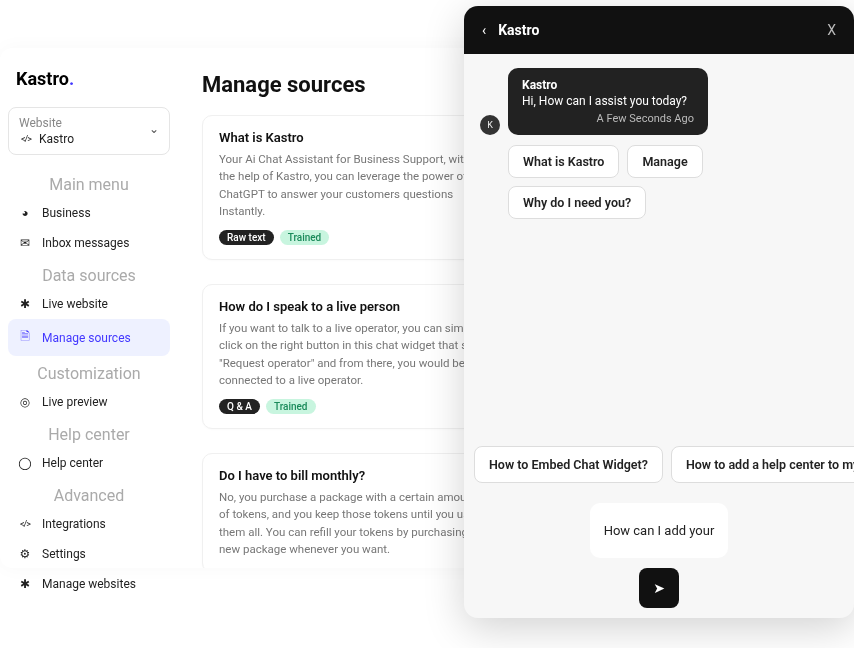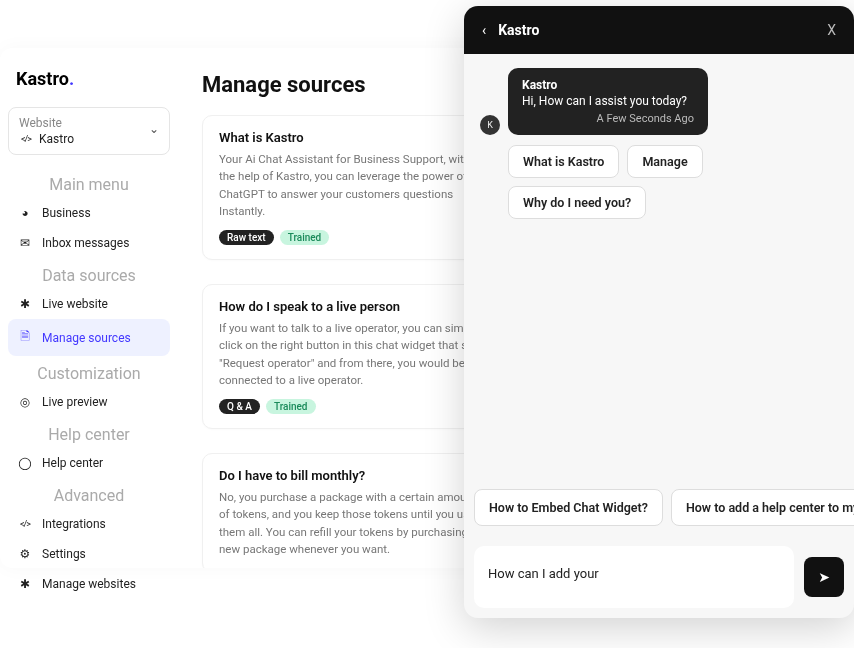--- a/index.html
+++ b/index.html
@@ -53,21 +53,21 @@
 .bubble-text { font-size: 12px; }
 .bubble-time { font-size: 11px; color: #bbb; text-align: right; margin-top: 4px; }
 .avatar { position: absolute; left: -28px; bottom: 0; width: 20px; height: 20px; border-radius: 50%; background: #333; display: flex; align-items: center; justify-content: center; font-size: 9px; color: #eee; }
 
 .chips { margin-left: 30px; margin-top: 10px; display: flex; flex-wrap: wrap; gap: 8px; }
 .chip { background: #fff; border: 1px solid #ddd; border-radius: 8px; padding: 8px 14px; font-size: 12.5px; font-weight: 600; color: #222; cursor: pointer; }
 
 .pre-chips { padding: 0 10px 10px; display: flex; gap: 8px; overflow: hidden; }
 .pre-chip { background: #fff; border: 1px solid #ddd; border-radius: 8px; padding: 10px 14px; font-size: 12.5px; font-weight: 600; color: #222; white-space: nowrap; cursor: pointer; }
 
-.input-row { padding: 10px; display: flex; gap: 10px; align-items: center; }
+.input-row { padding: 10px; display: flex; gap: 10px; align-items: center; flex-direction: column; }
 .input-box { flex: 1; background: #fff; border-radius: 10px; padding: 20px 14px; font-size: 13px; color: #222; height: 62px; display: flex; align-items: flex-start; }
 .send-btn { width: 40px; height: 40px; background: #111; border-radius: 8px; display: flex; align-items: center; justify-content: center; color: #fff; cursor: pointer; font-size: 14px; }
 
 .code-ico::before { content: "</>"; font-size: 9px; letter-spacing: -1px; }
 </style>
 </head>
 <body>
 
 <div class="app">
 

